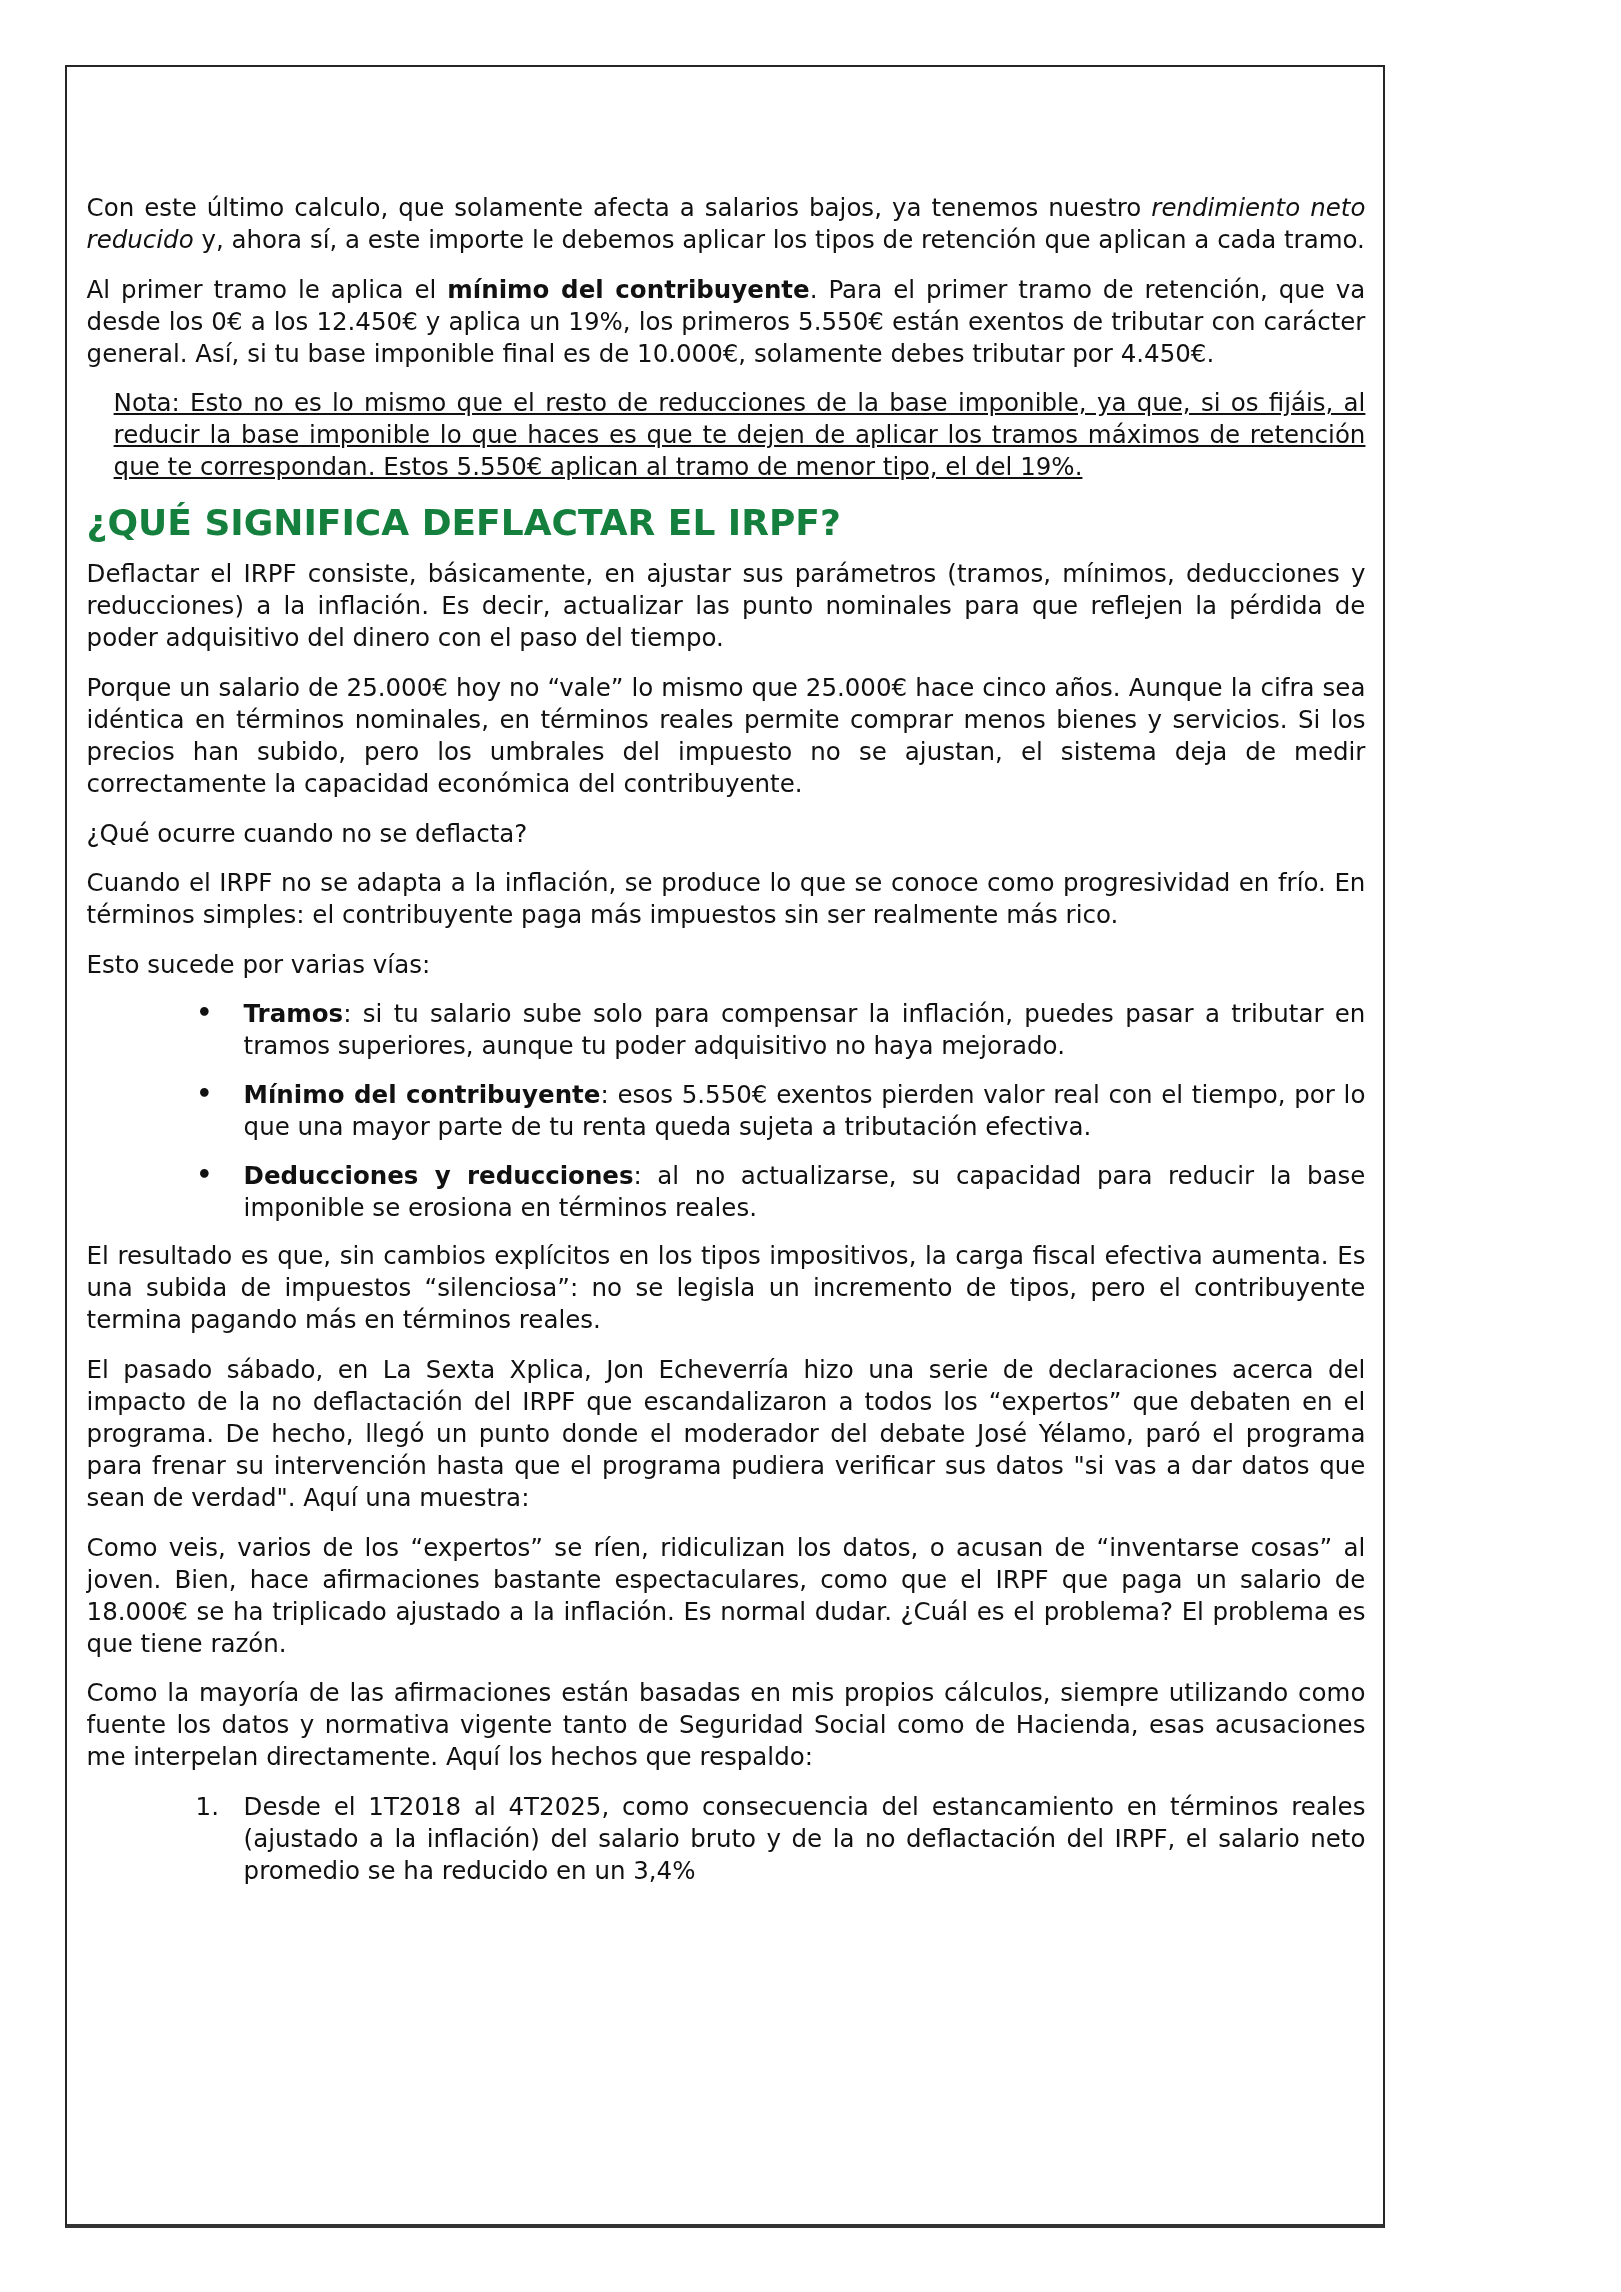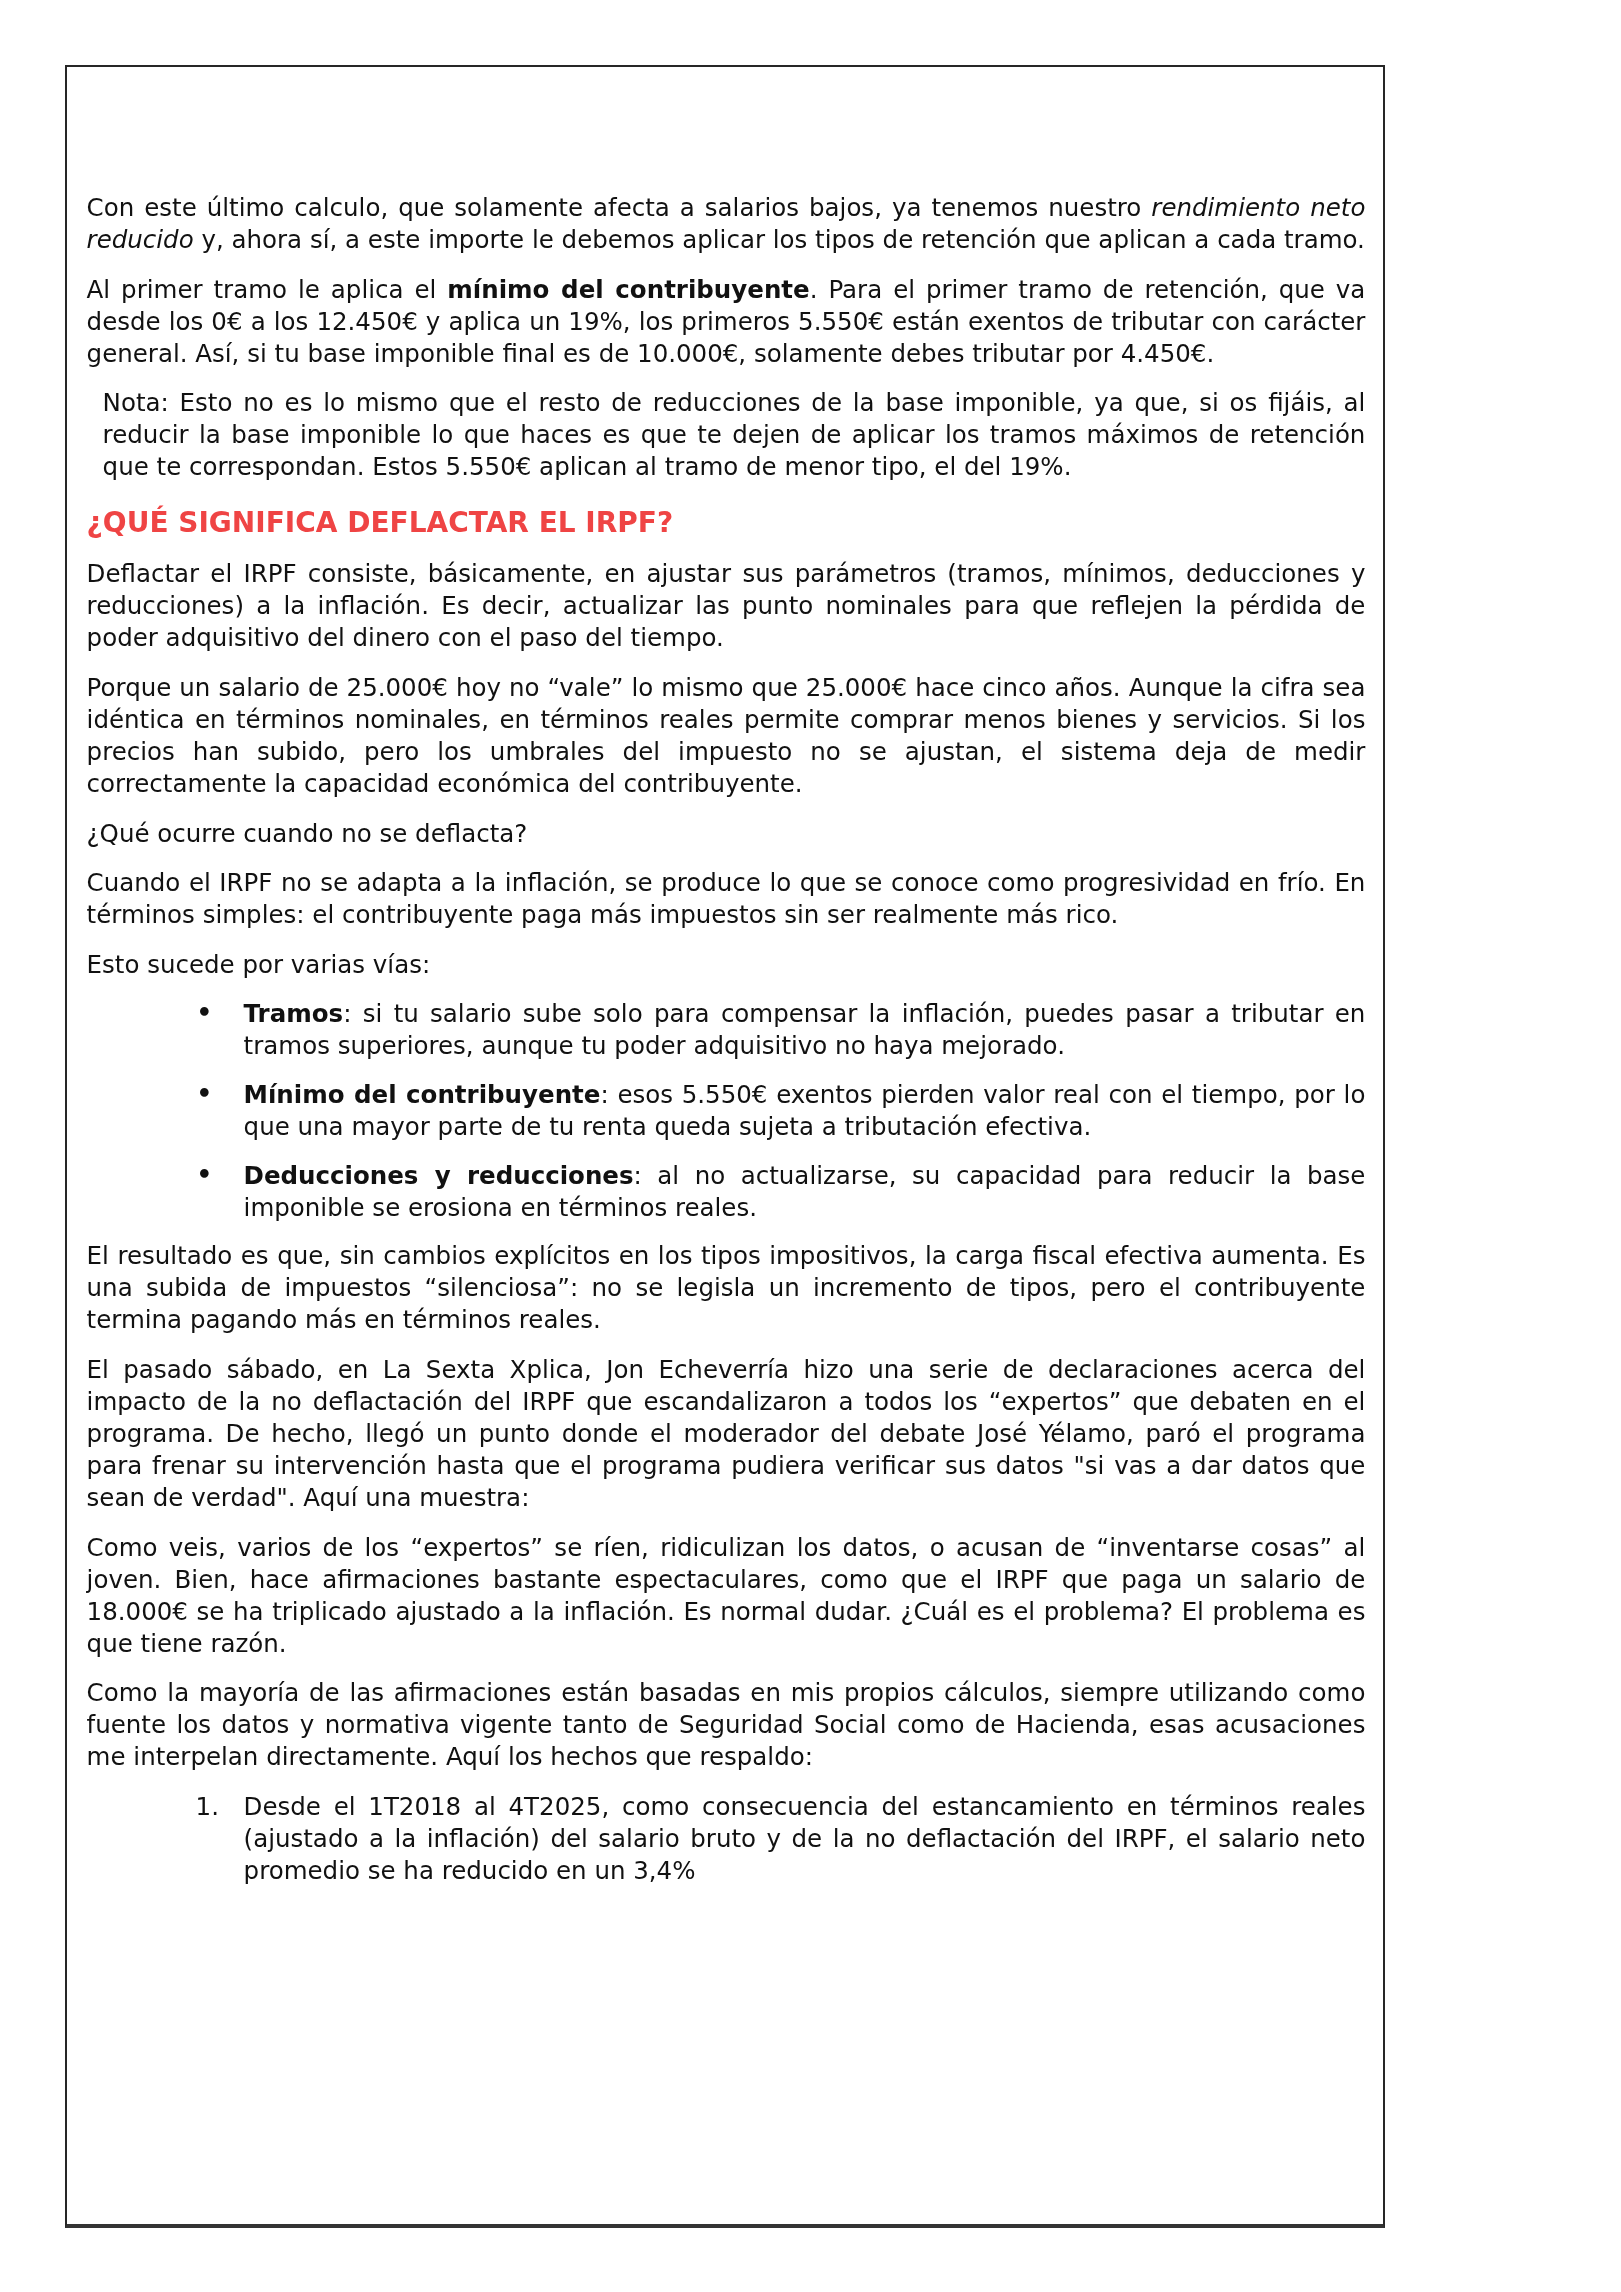--- a/index.html
+++ b/index.html
@@ -23,26 +23,27 @@
     box-sizing: border-box;
     padding: 125px 17.6px 0 19.6px;
     font-size: 24.5px;
     line-height: 32px;
   }
   .para {
     margin: 0 0 17.6px 0;
     text-align: justify;
   }
   .note {
-    margin-left: 16px;
+    margin-left: 27px;
+    text-decoration: underline;
   }
   .heading {
-    color: #ef4444;
+    color: #15803d;
     font-weight: bold;
-    font-size: 28px;
+    font-size: 36px;
     line-height: 35px;
     margin: 21.6px 0 18.6px 0;
     text-align: left;
   }
   .bullet-item {
     position: relative;
     padding-left: 157px;
     margin: 0 0 16.7px 0;
     text-align: justify;
   }

